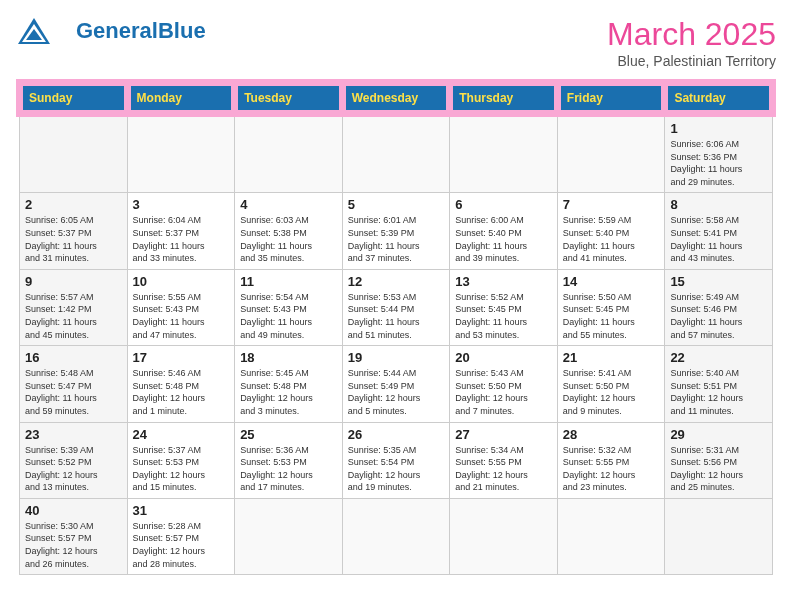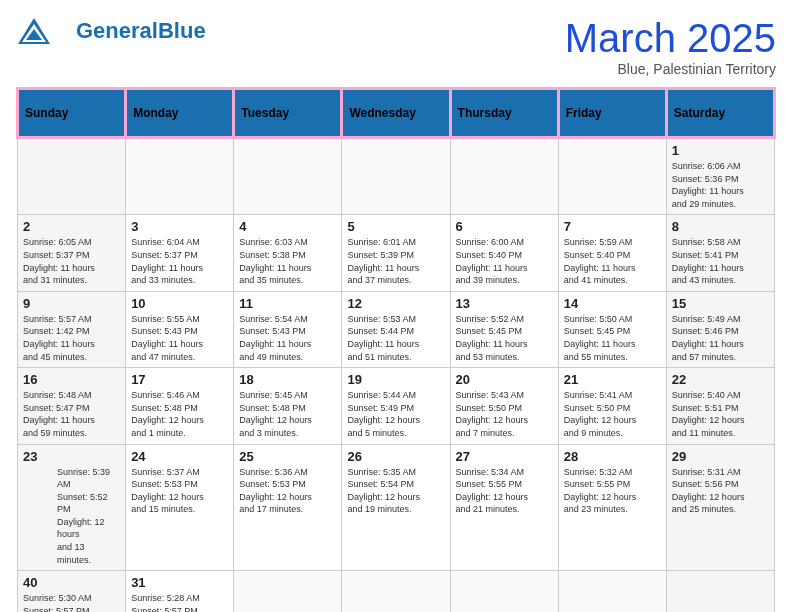--- a/index.html
+++ b/index.html
@@ -31,41 +31,41 @@
       color: #1a6faf;
     }
     .logo-icon {
       width: 36px;
       height: 30px;
     }
     .title-block {
       text-align: right;
     }
     .month-title {
-      font-size: 40px;
-      color: #1d4ed8;
+      font-size: 32px;
+      color: #ec4899;
       font-weight: normal;
     }
     .subtitle {
       font-size: 14px;
       color: #555;
     }
     table {
       width: 100%;
       border-collapse: collapse;
       table-layout: fixed;
     }
     thead tr th {
       background: #1a6faf;
-      color: #000000;
+      color: #fde047;
       font-size: 12px;
       font-weight: bold;
-      padding: 16px 6px;
+      padding: 5px 6px;
       text-align: left;
-      border: 3px solid #f9a8d4;
+      border: 7px solid #f9a8d4;
     }
     tbody tr td {
       vertical-align: top;
       border: 1px solid #ccc;
       padding: 4px 5px;
       font-size: 9.5px;
       color: #333;
       height: 74px;
       background: #fff;
     }
@@ -282,21 +282,21 @@
           <span class="day-num">22</span>
           <div class="cell-text" style="white-space: pre-line;">Sunrise: 5:40 AM
 Sunset: 5:51 PM
 Daylight: 12 hours
 and 11 minutes.</div>
         </td>
       </tr>
       <tr>
         <td>
           <span class="day-num">23</span>
-          <div class="cell-text" style="white-space: pre-line; margin-left: 34px;">Sunrise: 5:39 AM
+          <div class="cell-text" style="white-space: pre-line;">Sunrise: 5:39 AM
 Sunset: 5:52 PM
 Daylight: 12 hours
 and 13 minutes.</div>
         </td>
         <td>
           <span class="day-num">24</span>
           <div class="cell-text" style="white-space: pre-line;">Sunrise: 5:37 AM
 Sunset: 5:53 PM
 Daylight: 12 hours
 and 15 minutes.</div>

